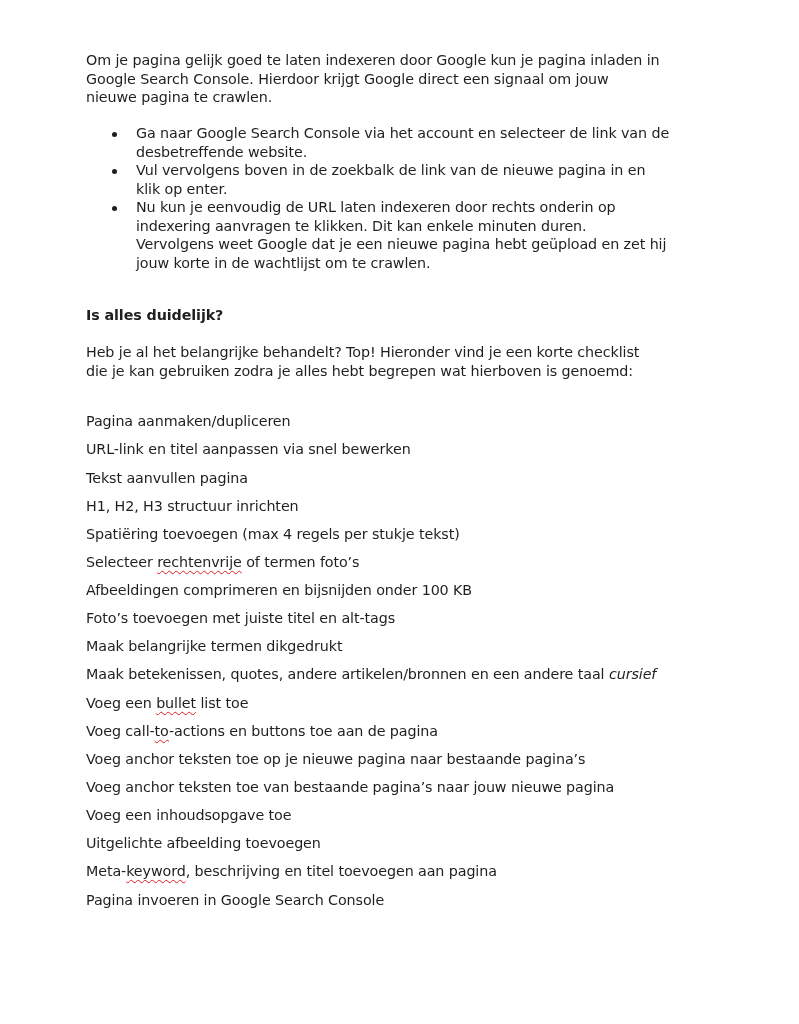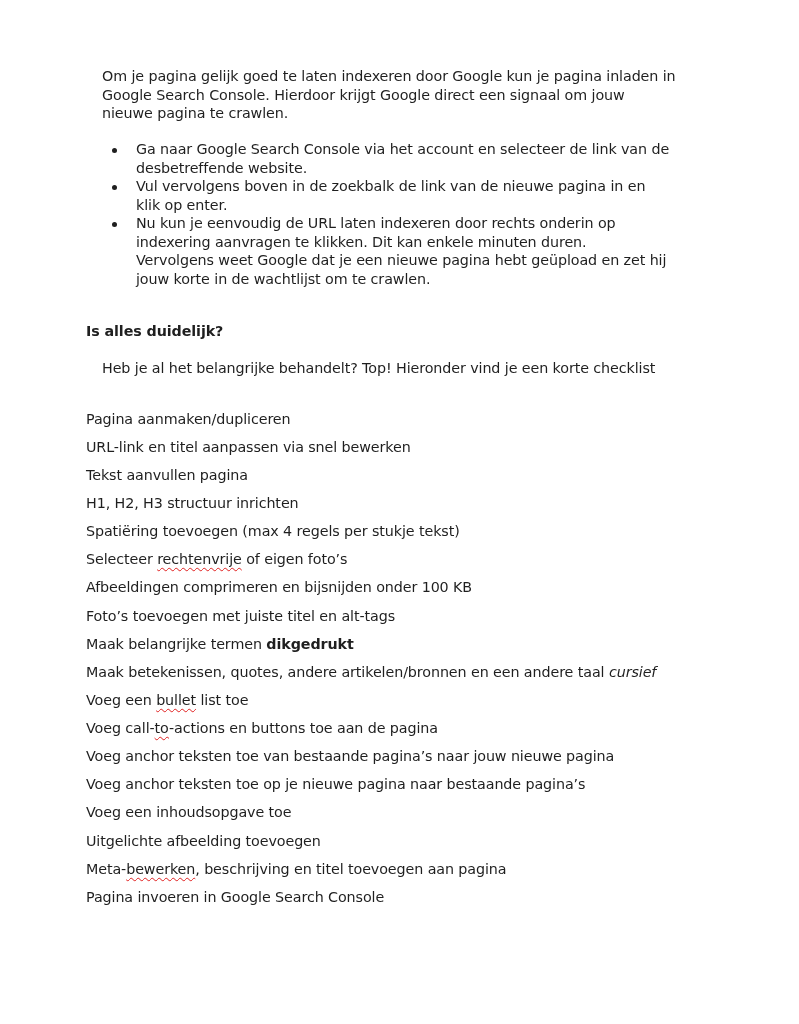--- a/index.html
+++ b/index.html
@@ -18,21 +18,21 @@
       letter-spacing: -0.1px;
     }
     .page {
       position: absolute;
       left: 86px;
       top: 51px;
       width: 640px;
     }
     .para {
       line-height: 18.7px;
-      margin: 16px;
+      margin: 0;
     }
     .bullets {
       list-style: none;
       margin: 17px 0 0 0;
       padding: 0;
     }
     .bullets li {
       position: relative;
       padding-left: 50px;
       line-height: 18.5px;
@@ -60,21 +60,21 @@
     .check-item {
       height: 28.15px;
       line-height: 18.7px;
       white-space: nowrap;
     }
     .spell {
       text-decoration: underline wavy #e02020;
       text-decoration-thickness: 1px;
       text-underline-offset: 3px;
     }
-    .bold { font-weight: bold; }
+    .bold { font-weight: normal; }
     .ital { font-style: italic; }
   </style>
 </head>
 <body>
 
 <div class="page">
 
   <p class="para">
     <span>Om je pagina gelijk goed te laten indexeren door Google kun je pagina inladen in</span><br>
     <span>Google Search Console. Hierdoor krijgt Google direct een signaal om jouw</span><br>
@@ -98,48 +98,49 @@
       <span>indexering aanvragen te klikken. Dit kan enkele minuten duren.</span><br>
       <span>Vervolgens weet Google dat je een nieuwe pagina hebt geüpload en zet hij</span><br>
       <span>jouw korte in de wachtlijst om te crawlen.</span>
     </li>
   </ul>
 
   <div class="heading">Is alles duidelijk?</div>
 
   <p class="para intro">
     <span>Heb je al het belangrijke behandelt? Top! Hieronder vind je een korte checklist</span><br>
+    <span>die je kan gebruiken zodra je alles hebt begrepen wat hierboven is genoemd:</span>
   </p>
 
   <div class="checklist">
     <div class="check-item">Pagina aanmaken/dupliceren</div>
     <div class="check-item">URL-link en titel aanpassen via snel bewerken</div>
     <div class="check-item">Tekst aanvullen pagina</div>
     <div class="check-item">H1, H2, H3 structuur inrichten</div>
     <div class="check-item">Spatiëring toevoegen (max 4 regels per stukje tekst)</div>
     <div class="check-item">
-      <span>Selecteer </span><span class="spell">rechtenvrije</span><span> of eigen foto’s</span>
+      <span>Selecteer </span><span class="spell">rechtenvrije</span><span> of termen foto’s</span>
     </div>
     <div class="check-item">Afbeeldingen comprimeren en bijsnijden onder 100 KB</div>
     <div class="check-item">Foto’s toevoegen met juiste titel en alt-tags</div>
     <div class="check-item">
       <span>Maak belangrijke termen </span><span class="bold">dikgedrukt</span>
     </div>
     <div class="check-item">
       <span>Maak betekenissen, quotes, andere artikelen/bronnen en een andere taal </span><span class="ital">cursief</span>
     </div>
     <div class="check-item">
       <span>Voeg een </span><span class="spell">bullet</span><span> list toe</span>
     </div>
     <div class="check-item">
       <span>Voeg call-</span><span class="spell">to</span><span>-actions en buttons toe aan de pagina</span>
     </div>
+    <div class="check-item">Voeg anchor teksten toe op je nieuwe pagina naar bestaande pagina’s</div>
     <div class="check-item">Voeg anchor teksten toe van bestaande pagina’s naar jouw nieuwe pagina</div>
-    <div class="check-item">Voeg anchor teksten toe op je nieuwe pagina naar bestaande pagina’s</div>
     <div class="check-item">Voeg een inhoudsopgave toe</div>
     <div class="check-item">Uitgelichte afbeelding toevoegen</div>
     <div class="check-item">
-      <span>Meta-</span><span class="spell">bewerken</span><span>, beschrijving en titel toevoegen aan pagina</span>
+      <span>Meta-</span><span class="spell">keyword</span><span>, beschrijving en titel toevoegen aan pagina</span>
     </div>
     <div class="check-item">Pagina invoeren in Google Search Console</div>
   </div>
 
 </div>
 
 </body></html>

